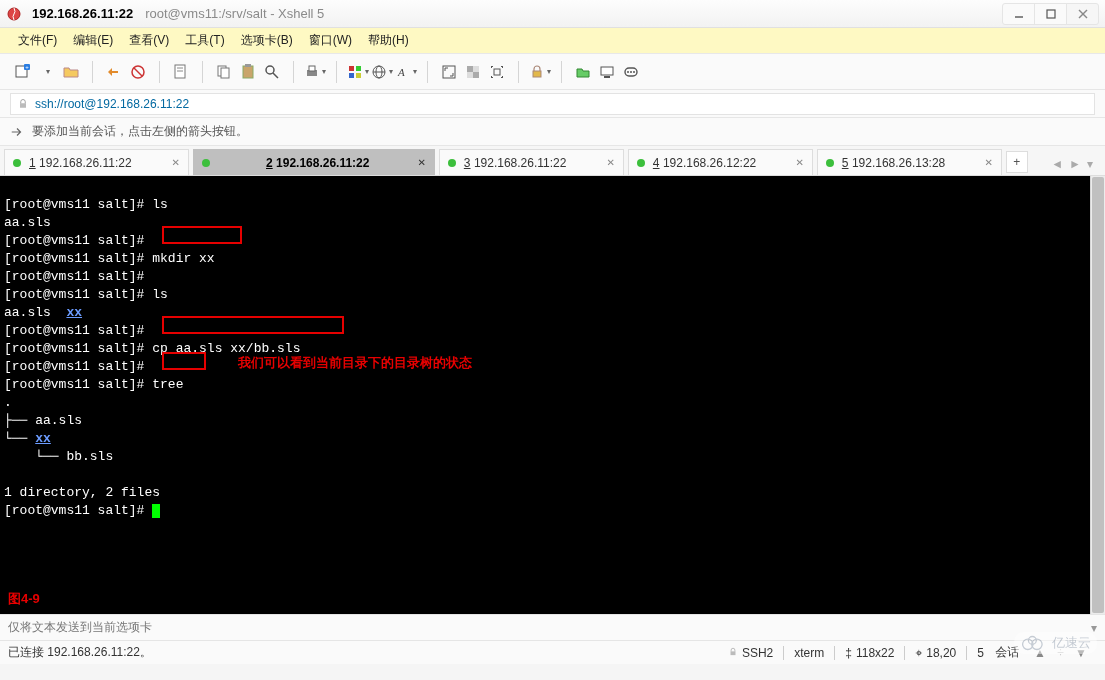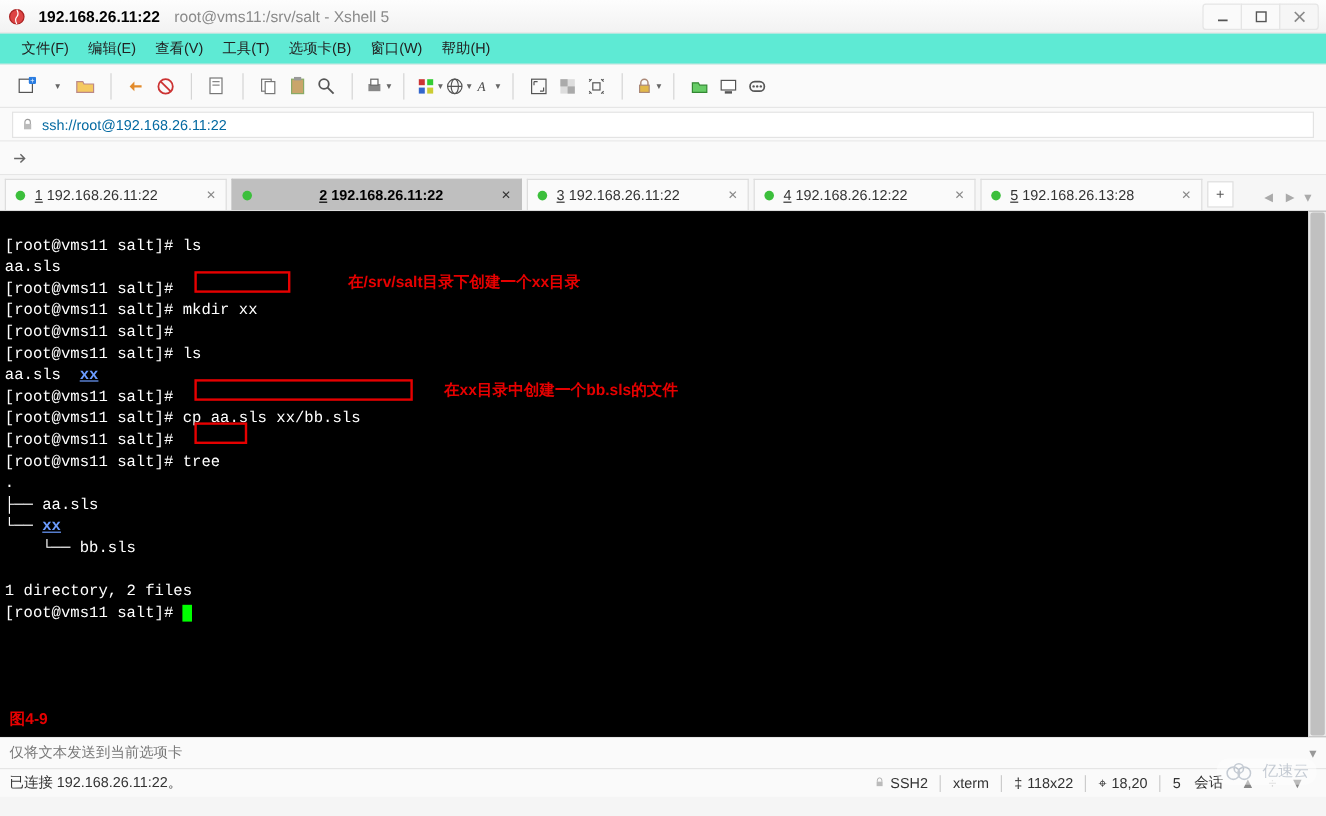--- a/index.html
+++ b/index.html
@@ -7,21 +7,21 @@
 
   .titlebar { height: 28px; background: linear-gradient(#fdfdfd,#f2f2f2); display: flex; align-items: center; padding: 0 6px; border-bottom: 1px solid #e0e0e0; }
   .titlebar .logo { width: 16px; height: 16px; margin-right: 10px; }
   .titlebar .title-ip { font-weight: bold; color: #000; font-size: 13px; margin-right: 12px; }
   .titlebar .title-suffix { color: #8a8a8a; font-size: 13px; }
   .win-controls { margin-left: auto; display: flex; }
   .win-btn { width: 33px; height: 22px; display: flex; align-items: center; justify-content: center; background: #fafafa; border: 1px solid #e5e5e5; margin-left: -1px; color: #555; }
   .win-btn:first-child { border-top-left-radius: 3px; border-bottom-left-radius: 3px; }
   .win-btn.close { border-top-right-radius: 3px; border-bottom-right-radius: 3px; background:#f6f6f6; }
 
-  .menubar { height: 26px; background: #5eead4; display: flex; align-items: flex-start; padding: 0 10px; border-bottom: 1px solid #e8e8e8; }
+  .menubar { height: 26px; background: #fef9c3; display: flex; align-items: flex-start; padding: 0 10px; border-bottom: 1px solid #e8e8e8; }
   .menubar .menu { padding: 4px 8px; color: #222; cursor: default; }
 
   .toolbar { height: 36px; background: #fafafa; display: flex; align-items: center; padding: 0 6px; border-bottom: 1px solid #e6e6e6; gap: 2px; }
   .tool-group { display: flex; align-items: center; gap: 2px; padding: 0 6px; }
   .sep { width: 1px; height: 22px; background: #d5d5d5; margin: 0 2px; }
   .tool-btn { width: 22px; height: 22px; display: flex; align-items: center; justify-content: center; color: #555; }
   .tool-btn svg { width: 16px; height: 16px; }
   .dd::after { content:"▾"; font-size:8px; margin-left:2px; color:#666; }
 
   .addressbar { height: 28px; background: #fafafa; display: flex; align-items: center; padding: 0 10px; border-bottom: 1px solid #e6e6e6; }
@@ -265,20 +265,21 @@
     <span>ssh://root@192.168.26.11:22</span>
   </div>
 </div>
 
 <div class="tipbar">
   <span class="arrow-ic">
       <svg width="14" height="14" viewBox="0 0 16 16">
         <path d="M2 8 h9 M8 4 l4 4 l-4 4" fill="none" stroke="#666" stroke-width="1.4"></path>
       </svg>
     </span>
+  <span>要添加当前会话，点击左侧的箭头按钮。</span>
 </div>
 
 <div class="tabbar">
   <div class="tab">
     <span class="dot"></span>
     <span class="tlabel"><u>1</u> <span>192.168.26.11:22</span></span>
     <span class="tclose">✕</span>
   </div>
   <div class="tab active">
     <span class="dot"></span>
@@ -326,22 +327,21 @@
 └── <span class="blue">xx</span>
 <span>    └── bb.sls</span>
 <span></span>
 <span>1 directory, 2 files</span>
 <span>[root@vms11 salt]# </span><span class="cursor-block"></span>
 
     
     <div class="red-box" style="left:162px; top:50px; width:80px; height:18px;"></div>
     <div class="red-box" style="left:162px; top:140px; width:182px; height:18px;"></div>
     <div class="red-box" style="left:162px; top:176px; width:44px; height:18px;"></div>
-    <div class="red-txt" style="left:290px; top:50px;">在/srv/salt目录下创建一个xx目录</div>
-    <div class="red-txt" style="left:370px; top:140px;">在xx目录中创建一个bb.sls的文件</div>
+    <div class="red-txt" style="left:238px; top:178px;">我们可以看到当前目录下的目录树的状态</div>
     <div class="red-txt" style="left:8px; bottom:6px;">图4-9</div>
   </div>
   <div class="scrollbar-v">
       <div class="scroll-thumb"></div>
     </div>
 </div>
 
 <div class="sendbar">
   <span class="sendfield">仅将文本发送到当前选项卡</span>
   <span class="send-dd">▾</span>

